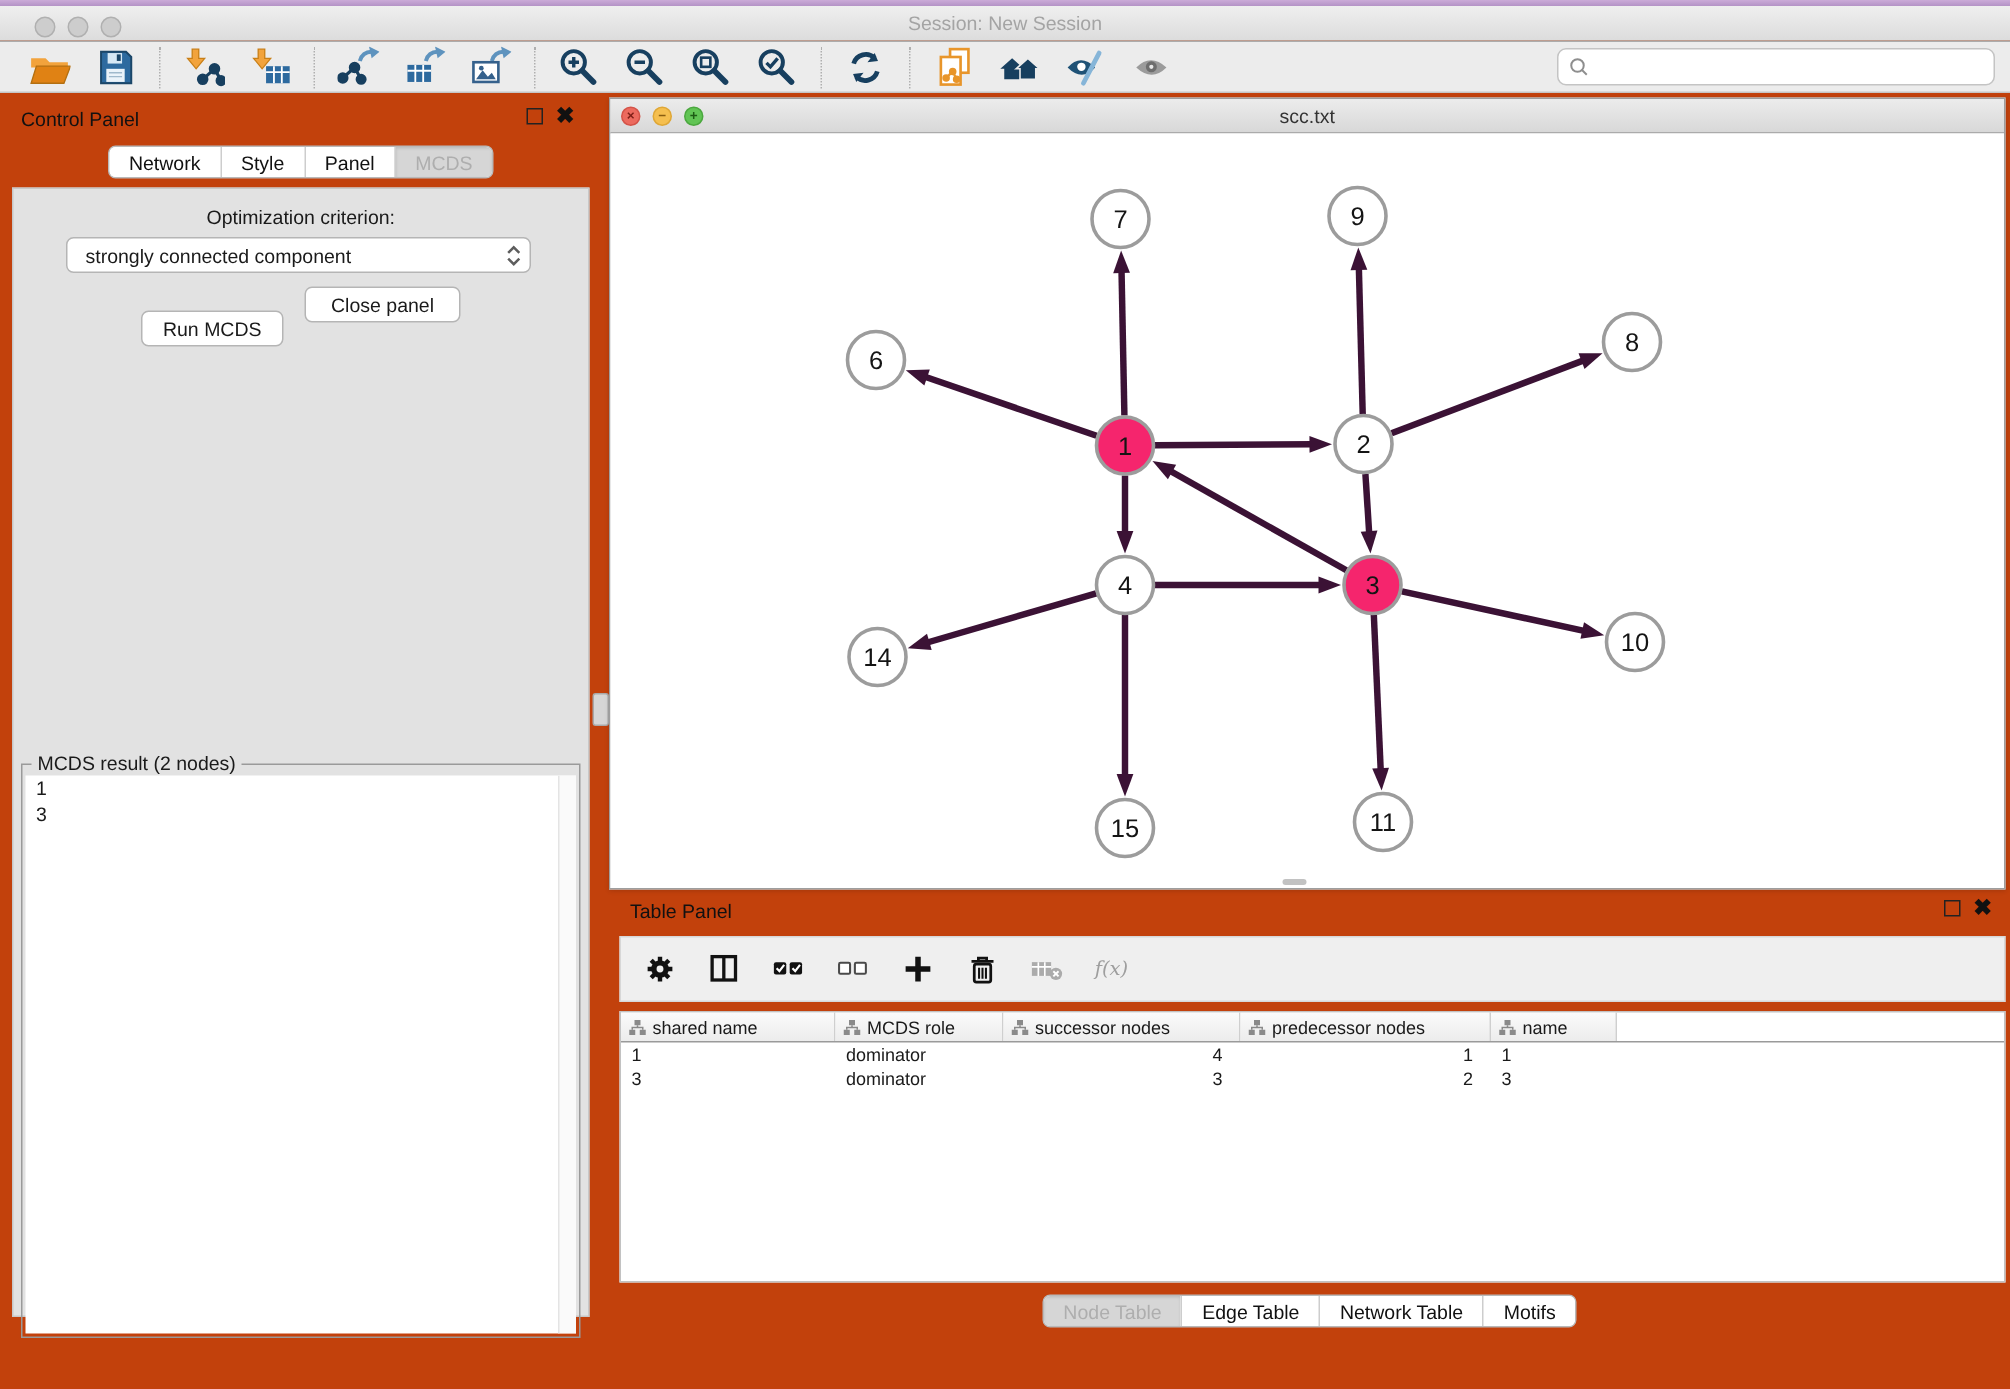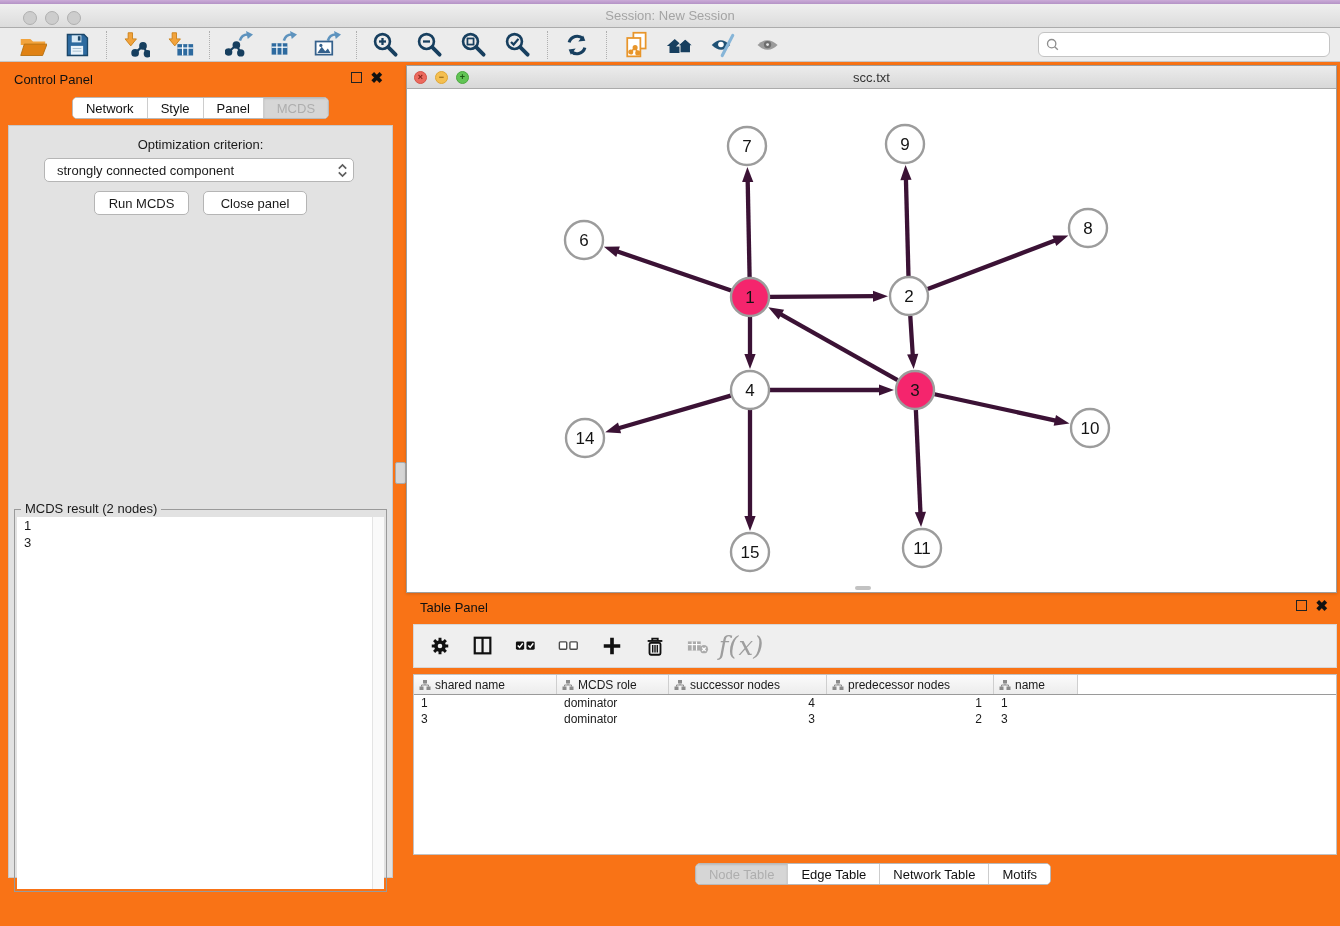--- a/index.html
+++ b/index.html
@@ -1,18 +1,18 @@
 <!DOCTYPE html>
 <html><head>
 <meta charset="utf-8">
 <style>
   * { margin:0; padding:0; box-sizing:border-box; }
   html,body { width:1340px; height:926px; }
   body { font-family:"Liberation Sans", sans-serif; font-size:13px; color:#1a1a1a; background:#E8E8E8; overflow:hidden; }
-  #app { position:relative; width:1340px; height:926px; background:#f97316; }
+  #app { position:relative; width:1340px; height:926px; background:#c2410c; }
 
   
   .desktop-strip { position:absolute; left:0; top:0; width:1340px; height:4px; background:linear-gradient(#CBABD8,#B493C6); }
 
   
   .titlebar { position:absolute; left:0; top:4px; width:1340px; height:24px;
     background:linear-gradient(#EFEFEF,#DCDCDC); border-bottom:1px solid #ACACAC; }
   .titlebar .title { position:absolute; left:0; right:0; top:4px; text-align:center; color:#A4A4A4; font-size:13px; }
   .tl-dot { position:absolute; top:7px; width:14px; height:14px; border-radius:50%; background:#CDCDCD; border:1px solid #B0B0B0; }
   .tl-dot.d1{ left:23px; } .tl-dot.d2{ left:45px; } .tl-dot.d3{ left:67px; }
@@ -45,21 +45,21 @@
   .seg.active { background:#D6D6D6; color:#AEAEAE; box-shadow:inset 0 1px 2px rgba(0,0,0,.12); }
   .cp-tabs-wrap { position:absolute; left:0; top:35px; width:401px; text-align:center; }
 
   .opt-label { position:absolute; left:0; top:75px; width:401px; text-align:center; font-size:13px; }
   .dropdown { position:absolute; left:44px; top:96px; width:310px; height:24px; background:#fff; border:1px solid #B5B5B5;
     border-radius:5px; display:flex; align-items:center; padding:0 4px 0 12px; }
   .dropdown .dd-val { flex:1; font-size:13px; }
   .dropdown svg { width:13px; height:17px; flex:none; }
   .btn { position:absolute; height:24px; background:#fff; border:1px solid #B5B5B5; border-radius:5px;
     font-size:13px; display:flex; align-items:center; justify-content:center; }
-  .btn-run { left:94px; top:129px; width:95px; }
+  .btn-run { left:94px; top:145px; width:95px; }
   .btn-close { left:203px; top:129px; width:104px; }
 
   .fieldset { position:absolute; left:14px; top:430px; width:373px; height:383px; border:1px solid #9A9A9A;margin-top:17px; }
   .fieldset .legend { position:absolute; left:6px; top:-9px; background:#E2E2E2; padding:0 4px; font-size:13px; }
   .fieldset .resultbox { position:absolute; left:2px; top:7px; right:2px; bottom:2px; background:#fff; overflow:hidden; }
   .resultbox .line { font-size:13px; padding:0 0 0 7px; line-height:17px; }
   .resultbox .vscroll { position:absolute; right:0; top:0; width:12px; height:100%; background:#FAFAFA; border-left:1px solid #E4E4E4; }
 
   
   .splitter-handle { position:absolute; left:395px; top:462px; width:11px; height:22px; background:#D6D6D6;
@@ -79,21 +79,21 @@
   .net-canvas { position:absolute; left:0; top:23px; width:929px; height:503px; background:#fff; }
   .net-canvas svg { position:absolute; left:0; top:0; width:100%; height:100%; }
   .hscroll-nub { position:absolute; left:448px; bottom:2px; width:16px; height:4px; background:#C2C2C2; border-radius:2px; }
 
   
   .table-panel { position:absolute; left:406px; top:595px; width:934px; height:293px; }
   .tp-toolbar { position:absolute; left:7px; top:29px; width:924px; height:44px; background:#EFEFEF;
     border:1px solid #D7D7D7; display:flex; align-items:center; padding-left:12px; gap:15px; }
   .tp-btn { width:28px; height:28px; display:flex; align-items:center; justify-content:center; }
   .tp-btn svg { width:22px; height:22px; }
-  .tp-btn .fx-text { font-family:"DejaVu Serif", serif; font-style:italic; font-size:26px; color:#9E9E9E; }
+  .tp-btn .fx-text { font-family:"DejaVu Serif", serif; font-style:italic; font-size:13px; color:#9E9E9E; }
   .tbl { position:absolute; left:7px; top:79px; width:924px; height:181px; background:#fff; border:1px solid #C2C2C2; overflow:hidden; }
   .tbl-header { display:flex; height:20px; border-bottom:1px solid #9A9A9A; }
   .th { background:linear-gradient(#FBFBFB,#ECECEC); border-right:1px solid #CFCFCF; display:flex; align-items:center;
     font-size:12px; padding-left:5px; }
   .th svg { width:12px; height:12px; margin-right:4px; flex:none; }
   .th .th-label { flex:1; text-align:left; padding-right:8px; }
   .tr { display:flex; height:16px; }
   .td { font-size:12px; line-height:16px; white-space:nowrap; overflow:hidden; }
   .td.al { text-align:left; padding-left:7px; }
   .td.ar { text-align:right; padding-right:12px; }

